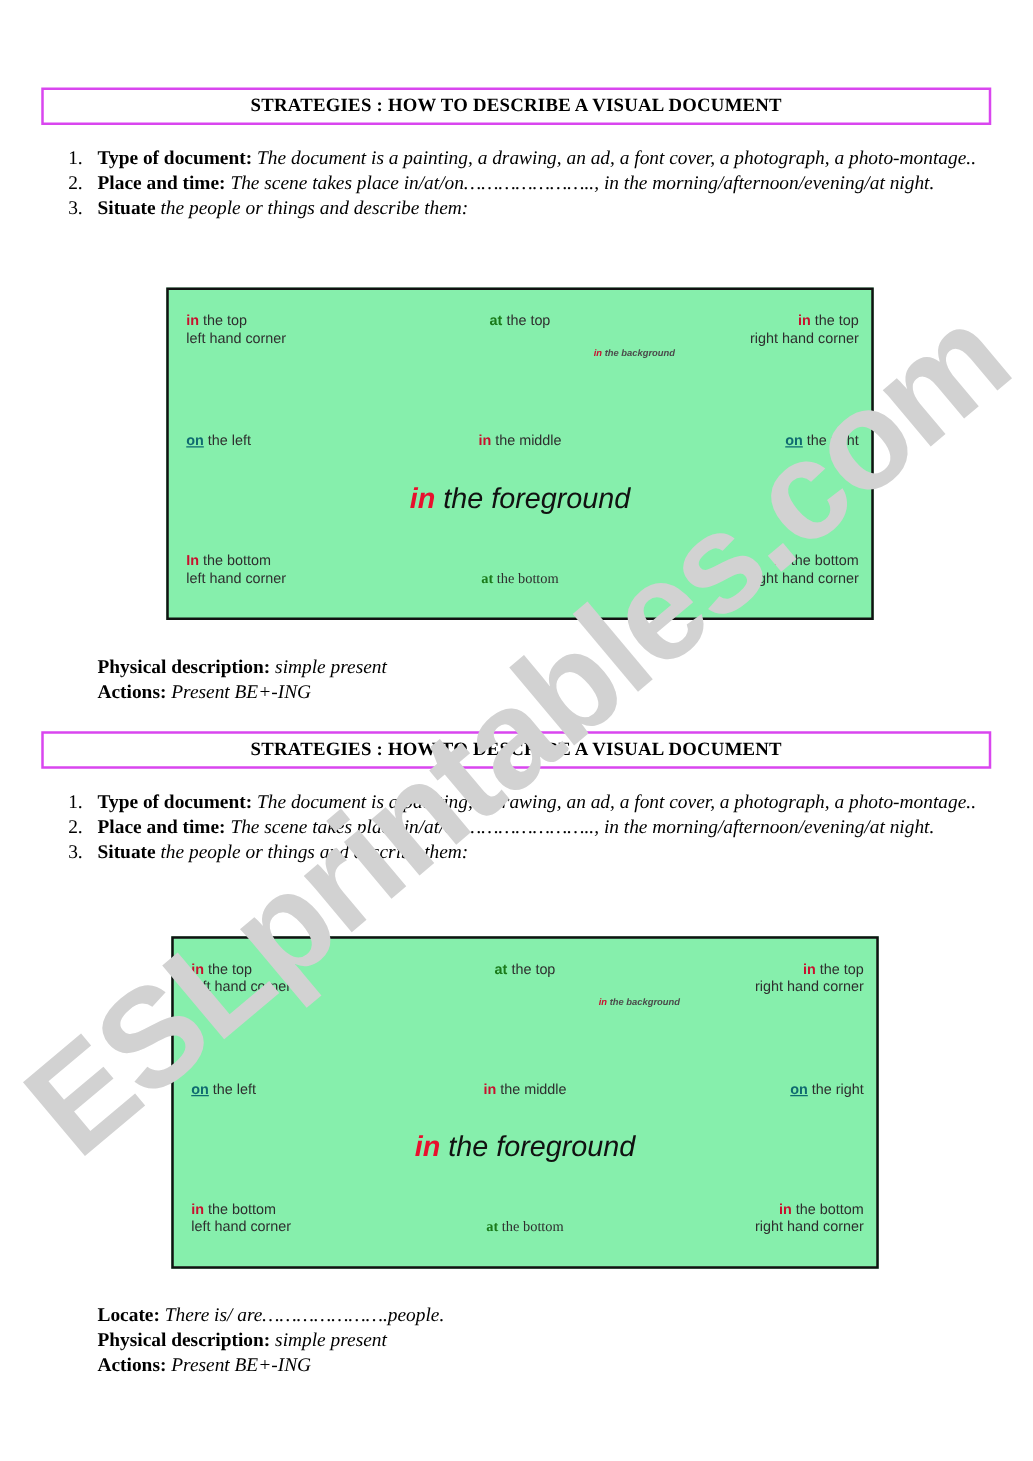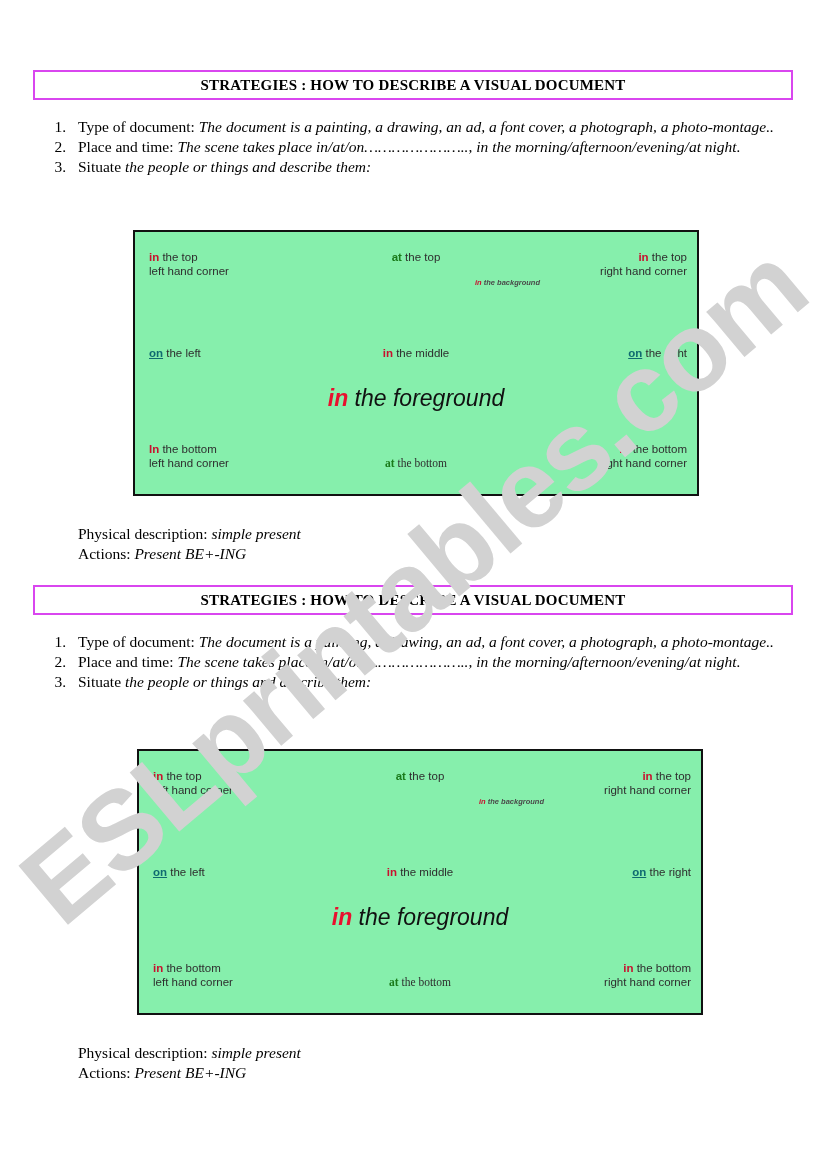--- a/index.html
+++ b/index.html
@@ -70,21 +70,21 @@
     padding: 0 30px 0 70px;
     list-style-position: outside;
   }
   ol.steps > li {
     font-family: "Liberation Serif", serif;
     font-size: 15.5px;
     line-height: 1.22;
     margin-bottom: 1px;
     padding-left: 8px;
   }
-  .b { font-weight: 400; font-style: normal; margin-top: 32px; }
+  .b { font-weight: 700; font-style: normal; margin-top: 32px; }
   .i { font-style: italic; font-weight: 400; }
 
   
   .diagram {
     position: relative;
     margin: 0 auto;
     width: 566px;
     height: 266px;
     border: 2px solid #111111;
     background: #86efac;
@@ -305,20 +305,23 @@
         <div class="lbl br">
           <span class="prep-in">in</span><span> the bottom</span><br>
           <span>right hand corner</span>
         </div>
 
       </div>
     </div>
 
     <div class="footer-lines" style="position:absolute; top:446px; left:0;">
       <div>
+        <span class="b">Locate:</span><span class="i"> There is/ are………………….people.</span>
+      </div>
+      <div>
         <span class="b">Physical description:</span><span class="i"> simple present</span>
       </div>
       <div>
         <span class="b">Actions:</span><span class="i"> Present BE+-ING</span>
       </div>
     </div>
 
   </div>
 
 </div>

